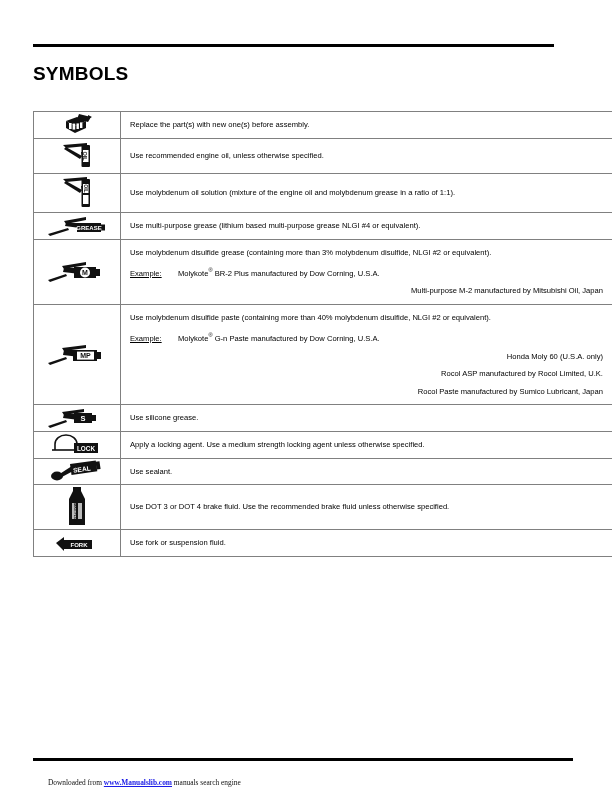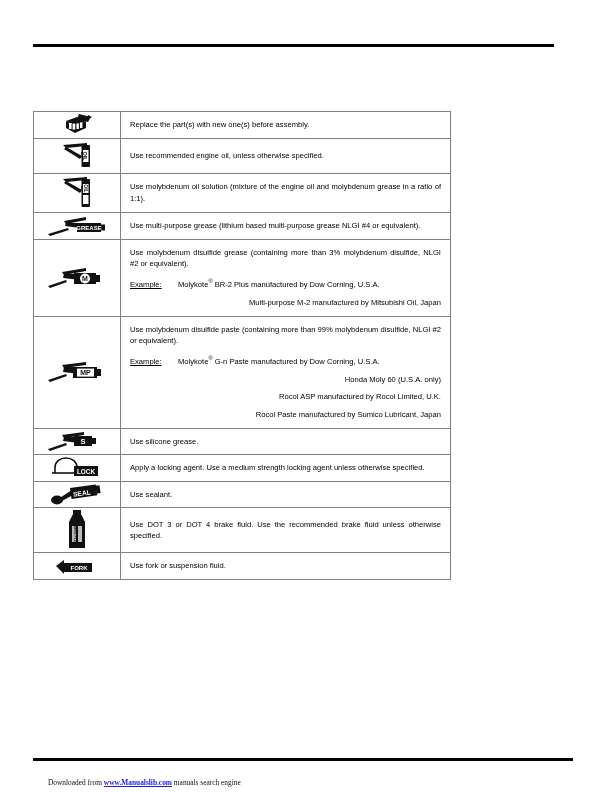--- a/index.html
+++ b/index.html
@@ -46,21 +46,21 @@
     font-size: 7.6px;
     line-height: 11.5px;
     text-align: justify;
   }
 
   
   .symbol-table {
     position: absolute;
     left: 33px;
     top: 111px;
-    width: 418px;
+    width: 580px;
     border-collapse: collapse;
     table-layout: fixed;
   }
   .symbol-table td {
     border: 1px solid #808080;
     padding: 0;
     vertical-align: middle;
   }
   .symbol-table tr > td.icon-cell {
     width: 86px;
@@ -133,20 +133,21 @@
   }
   .footer-text .tail { color: #111; }
 </style>
 </head>
 <body>
 
 <div class="page">
 
   <div class="top-rule"></div>
 
+  <h1 class="page-title">SYMBOLS</h1>
 
 
   <table class="symbol-table">
     <tbody>
 
       <tr>
         <td class="icon-cell">
           <div class="icon-wrap">
             <svg width="40" height="26" viewBox="0 0 40 26" aria-hidden="true">
               <g fill="#111">
@@ -264,21 +265,21 @@
                 <path d="M18 7 L34 7 L34 14 L17 12 Z"></path>
                 <rect x="27" y="7" width="24" height="11"></rect>
                 <rect x="51" y="9" width="4" height="7"></rect>
                 <rect x="31" y="8.6" width="17" height="8" fill="#fff"></rect>
                 <text x="39.5" y="15" font-family="Liberation Sans, sans-serif" font-size="7" font-weight="bold" fill="#111" text-anchor="middle">MP</text>
               </g>
             </svg>
           </div>
         </td>
         <td class="desc-cell">
-          <p>Use molybdenum disulfide paste (containing more than 99% molybdenum disulfide, NLGI #2 or equivalent).</p>
+          <p>Use molybdenum disulfide paste (containing more than 40% molybdenum disulfide, NLGI #2 or equivalent).</p>
           <p class="example">
             <span class="ex-label">Example:</span><span>Molykote<sup class="reg">®</sup> G-n Paste manufactured by Dow Corning, U.S.A.</span>
           </p>
           <p class="example-cont">Honda Moly 60 (U.S.A. only)</p>
           <p class="example-cont">Rocol ASP manufactured by Rocol Limited, U.K.</p>
           <p class="example-cont">Rocol Paste manufactured by Sumico Lubricant, Japan</p>
         </td>
       </tr>
 
       <tr>

